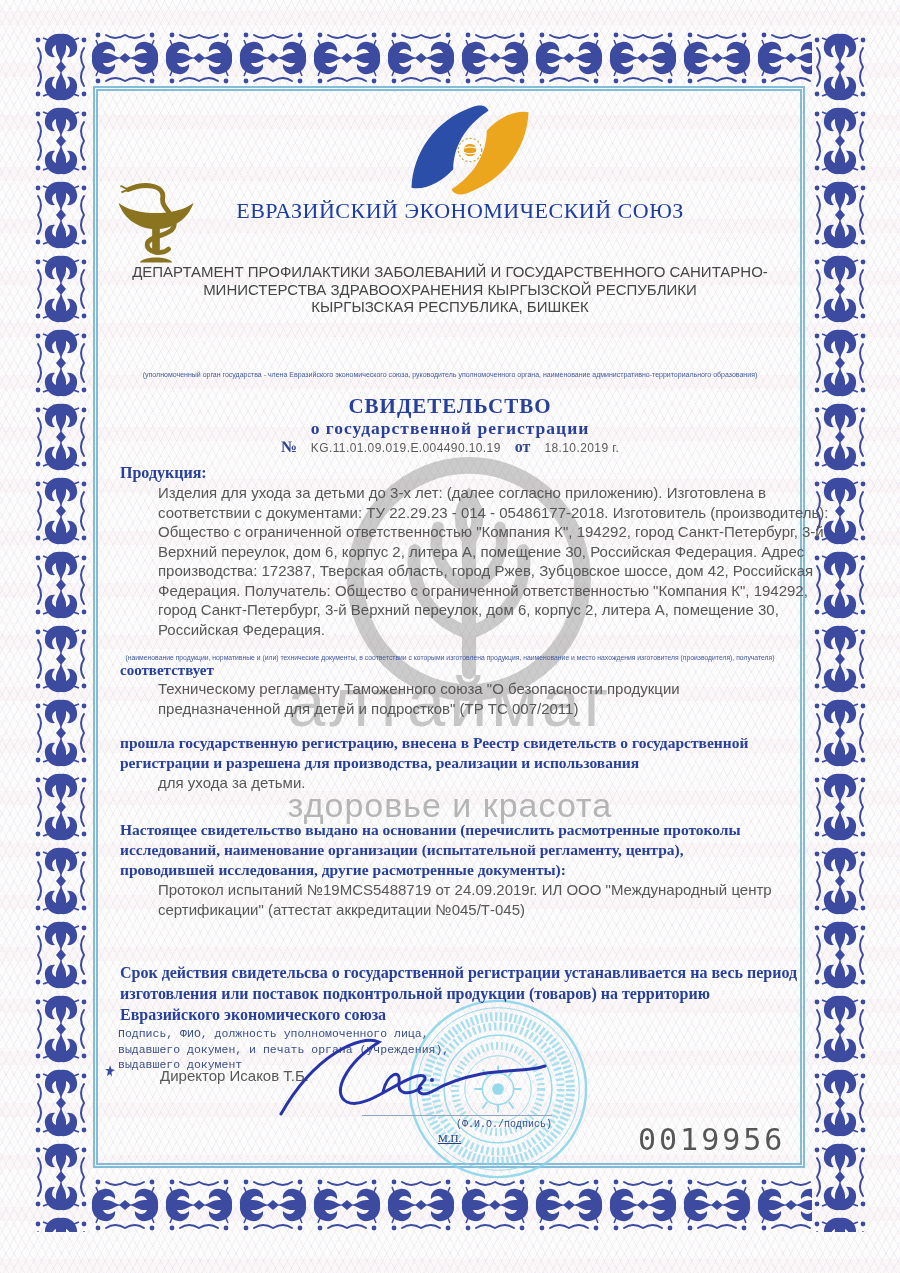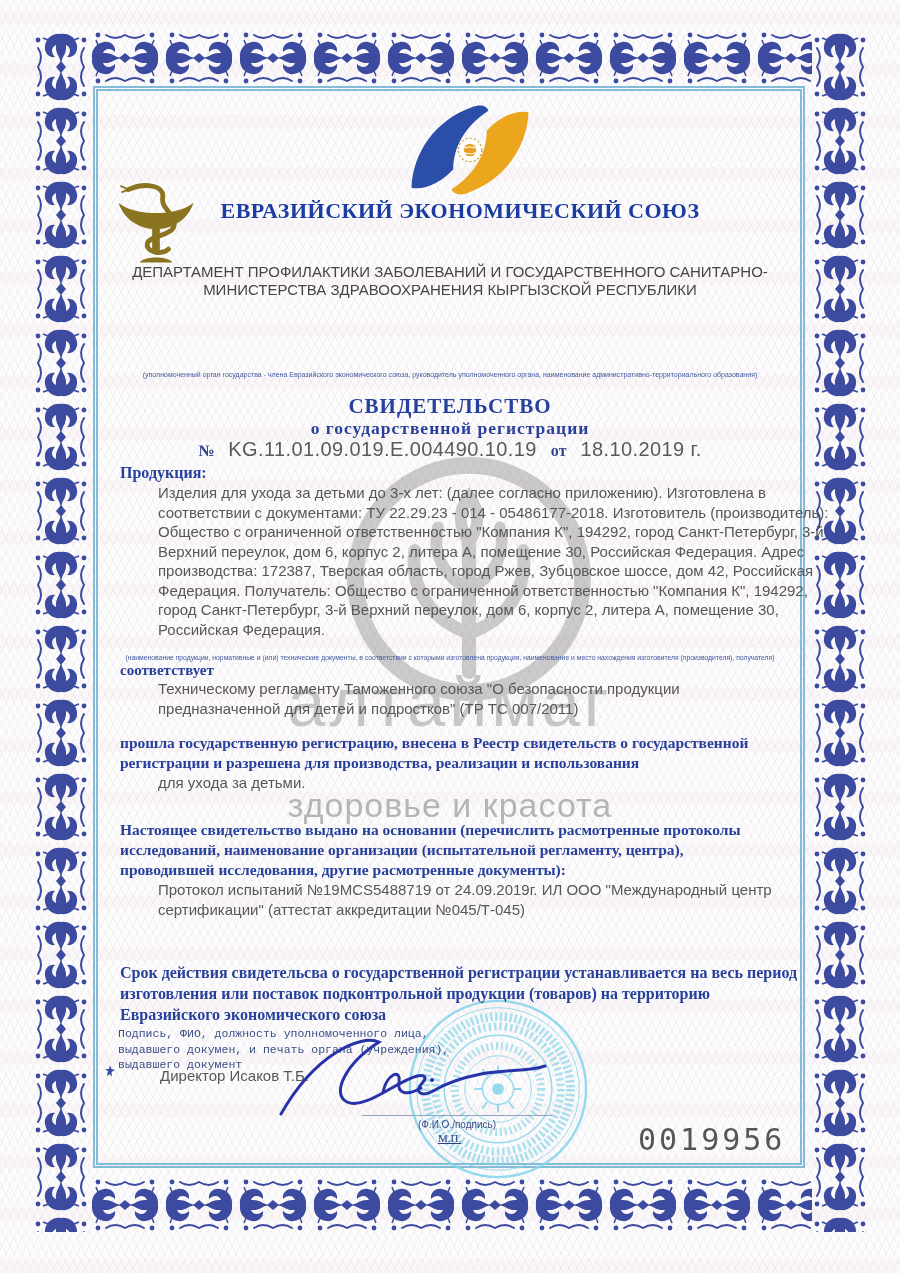--- a/index.html
+++ b/index.html
@@ -18,34 +18,34 @@
   }
   .strip{position:absolute;}
   .inner-frame{
     position:absolute;left:93px;top:86px;width:712px;height:1082px;
     box-sizing:border-box;border:5px double #82bcd9;
   }
   .abs{position:absolute;}
   .z1{z-index:1}.z2{z-index:2}.z3{z-index:3}
   .blue-bold{font-family:"Liberation Serif", serif;font-weight:bold;color:#27409b;}
   .gray-body{color:#575757;font-size:15px;line-height:19.5px;margin-left:38px;}
-  .union-title{font-family:"Liberation Serif", serif;font-weight:bold;color:#1c3ca3;
+  .union-title{font-family:"Liberation Serif", serif;font-weight:normal;color:#1c3ca3;
     font-size:22px;letter-spacing:0.5px;text-align:center;}
   .dept{color:#454545;font-size:15px;line-height:17.5px;text-align:center;}
   .tiny-note{color:#41599f;font-size:7px;text-align:center;white-space:nowrap;}
   .cert-title{font-family:"Liberation Serif", serif;font-weight:bold;color:#27409b;
     text-align:center;letter-spacing:1px;}
   .num-row{display:flex;justify-content:center;align-items:baseline;gap:14px;width:100%;}
   .num-label{font-family:"Liberation Serif", serif;font-weight:bold;color:#32478f;font-size:16px;}
-  .num-val{color:#5a5a5a;font-size:20px;letter-spacing:0.4px;}
+  .num-val{color:#5a5a5a;font-size:12px;letter-spacing:0.4px;}
   .wm-brand{color:#c6c6c6;font-weight:normal;font-size:68px;letter-spacing:4px;
     text-align:center;line-height:1;}
   .wm-tag{color:#b5b5b5;font-size:34px;text-align:center;letter-spacing:1px;}
   .sig-note{font-family:Liberation Mono, monospace;color:#3a4f86;font-size:11.5px;line-height:15.5px;}
-  .fio{font-family:Liberation Sans, sans-serif;color:#3a4f86;font-size:10px;text-align:center;}
+  .fio{font-family:Liberation Mono, monospace;color:#3a4f86;font-size:10px;text-align:right;}
   .mp{font-family:"Liberation Serif", serif;color:#2d3c7c;font-size:11px;text-decoration:underline;}
   .serial{font-family:"DejaVu Sans Mono", monospace;color:#565656;font-size:30px;letter-spacing:3px;}
 </style>
 </head>
 <body>
 
 <div class="page">
 
   <svg width="0" height="0" style="position:absolute" aria-hidden="true">
     <defs>
@@ -116,20 +116,21 @@
     </g>
     <path fill="none" stroke="#8a7420" stroke-width="5" stroke-linecap="round" d="M16 10 C34 2 54 6 52 18 C50 30 64 34 64 46 C64 58 38 58 36 66 C34 76 52 78 58 72"></path>
     <path fill="none" stroke="#8a7420" stroke-width="2" d="M16 10 L8 6 M16 10 L9 13"></path>
   </svg>
 
   <div class="abs z2 union-title" style="left:180px;top:198px;width:560px">ЕВРАЗИЙСКИЙ ЭКОНОМИЧЕСКИЙ СОЮЗ</div>
 
   <div class="abs z2" style="left:105px;top:263px;width:690px">
     <div class="dept">ДЕПАРТАМЕНТ ПРОФИЛАКТИКИ ЗАБОЛЕВАНИЙ И ГОСУДАРСТВЕННОГО САНИТАРНО-</div>
     <div class="dept">МИНИСТЕРСТВА ЗДРАВООХРАНЕНИЯ КЫРГЫЗСКОЙ РЕСПУБЛИКИ</div>
+    <div class="dept">КЫРГЫЗСКАЯ РЕСПУБЛИКА, БИШКЕК</div>
   </div>
 
   <div class="abs z2 tiny-note" style="left:105px;top:371px;width:690px">(уполномоченный орган государства - члена Евразийского экономического союза, руководитель уполномоченного органа, наименование административно-территориального образования)</div>
 
   <div class="abs z2 cert-title" style="left:105px;top:418px;width:690px;font-size:17.5px">о государственной регистрации</div>
   <div class="abs z2 cert-title" style="left:105px;top:394px;width:690px;font-size:21px">СВИДЕТЕЛЬСТВО</div>
 
   <div class="abs z2 num-row" style="left:105px;top:438px;width:690px">
     <span class="num-label">№</span>
     <span class="num-val">KG.11.01.09.019.Е.004490.10.19</span>

